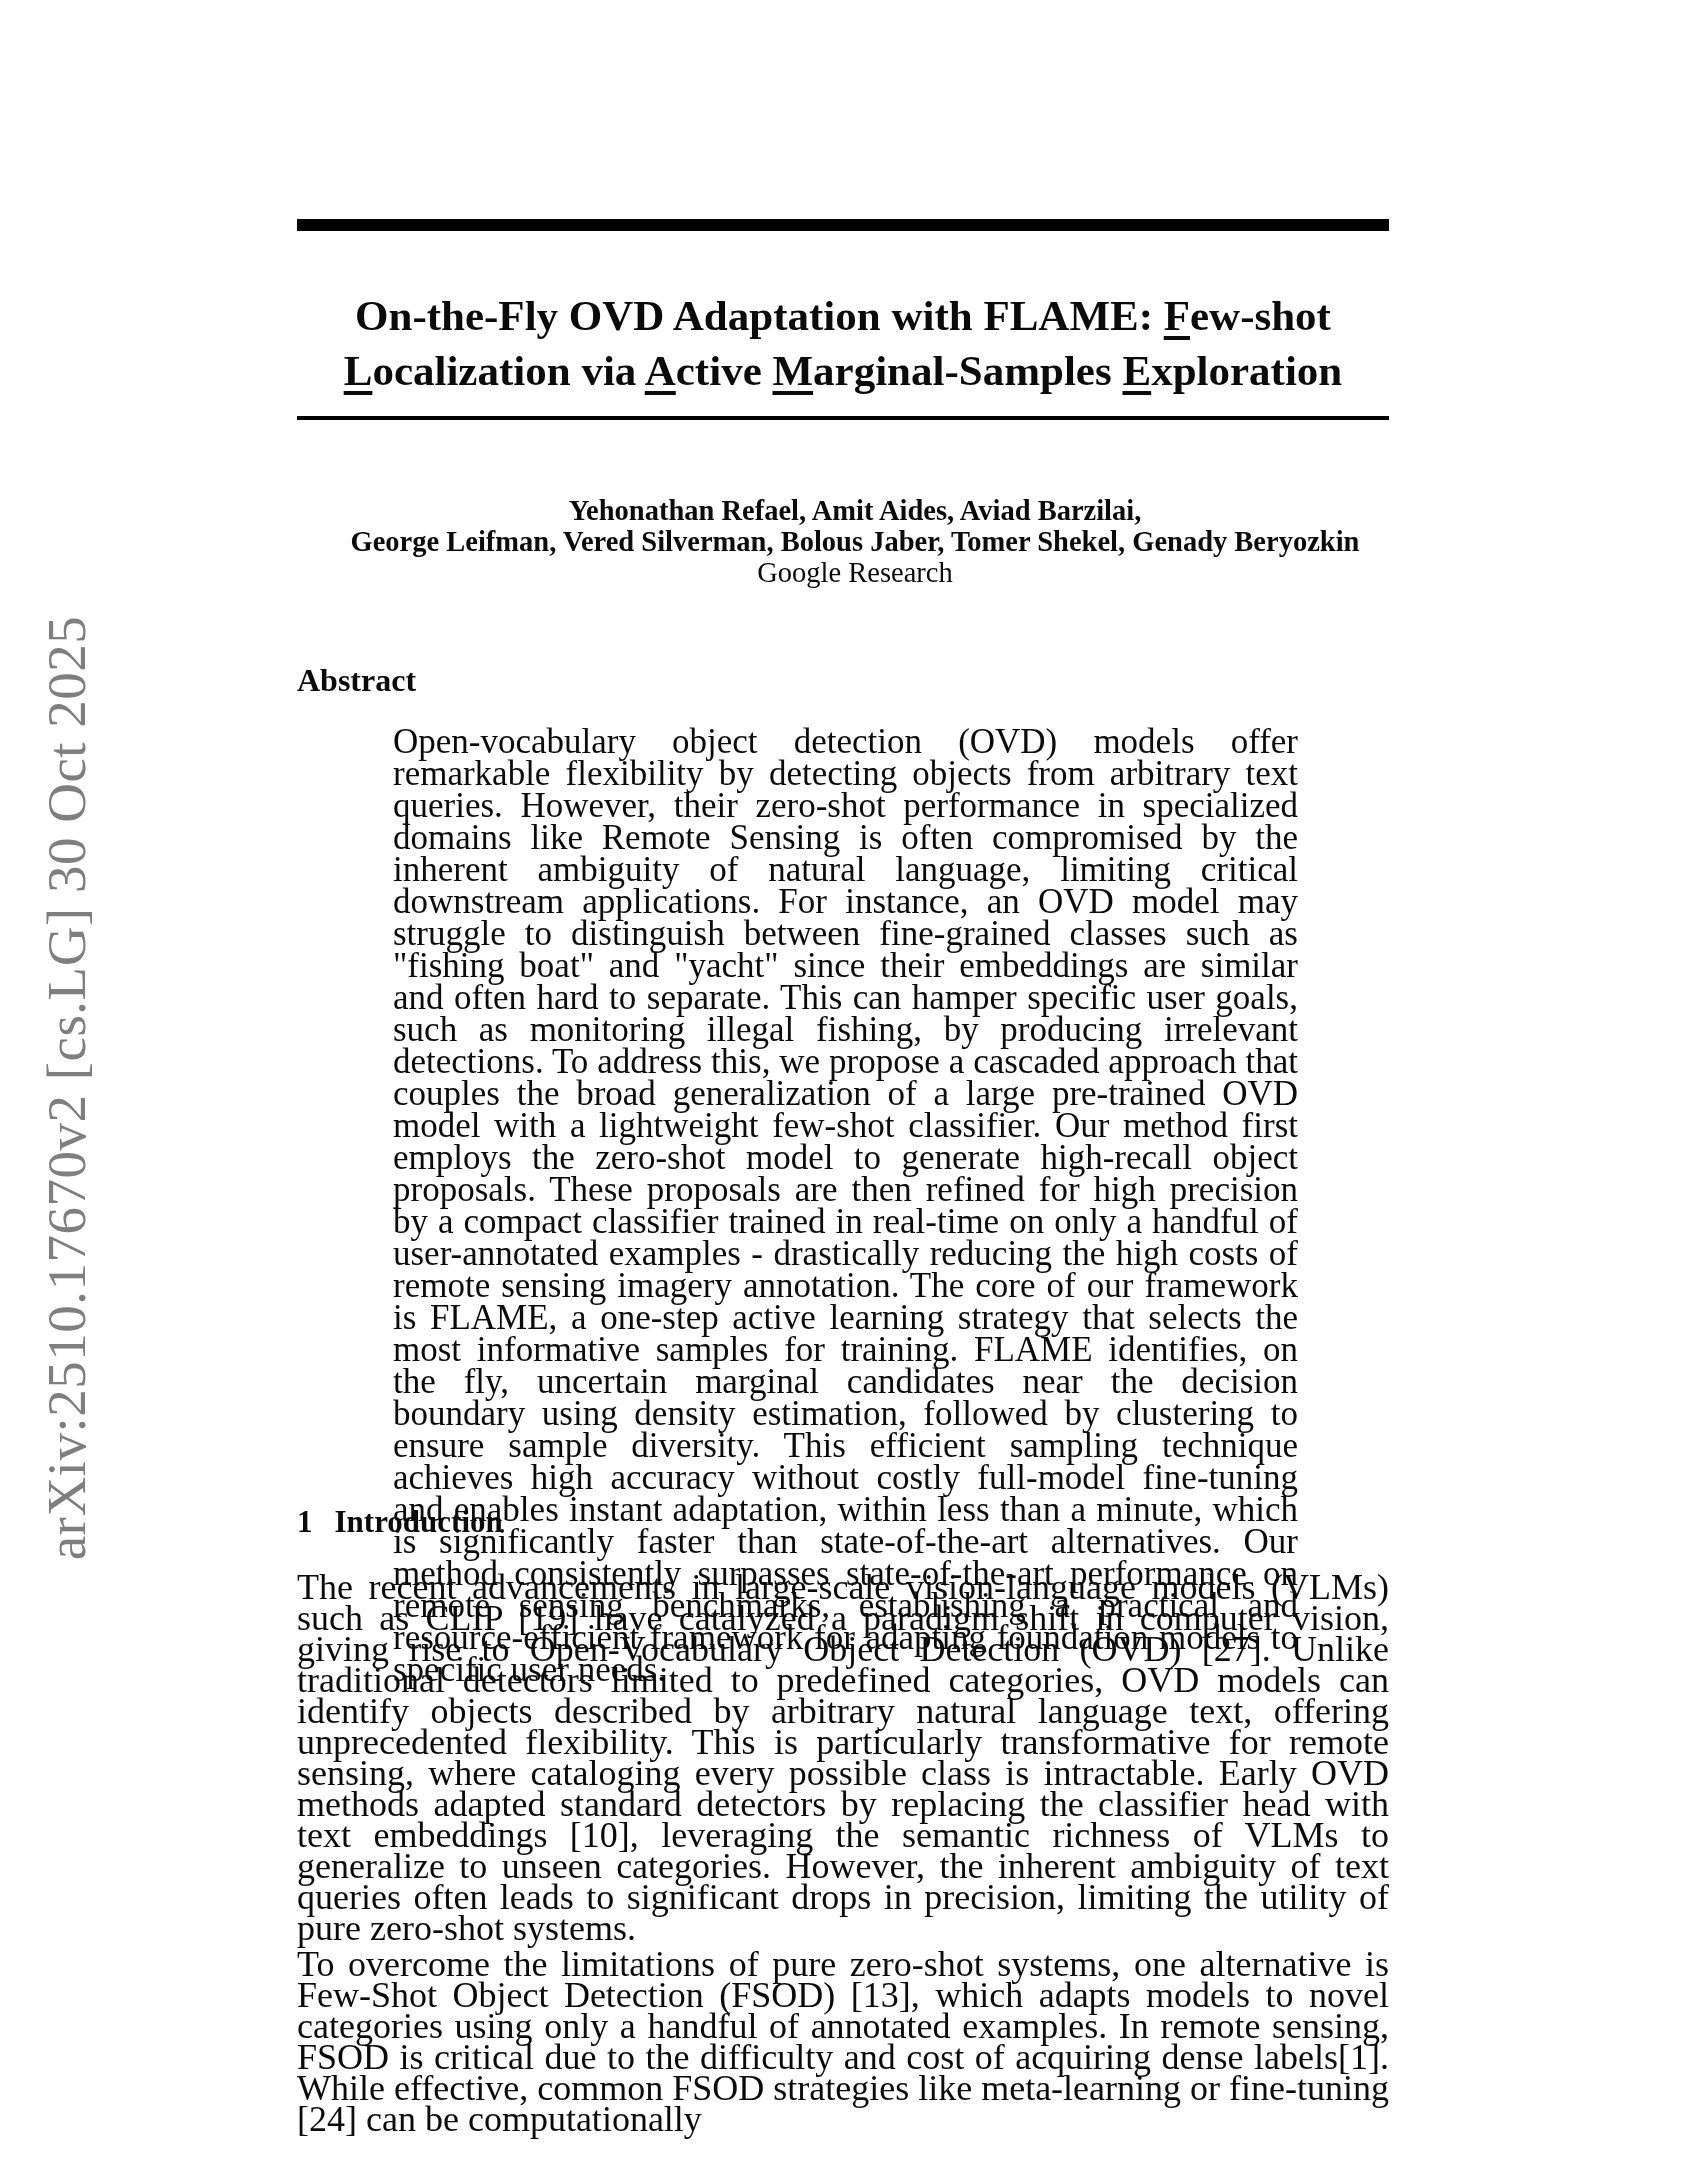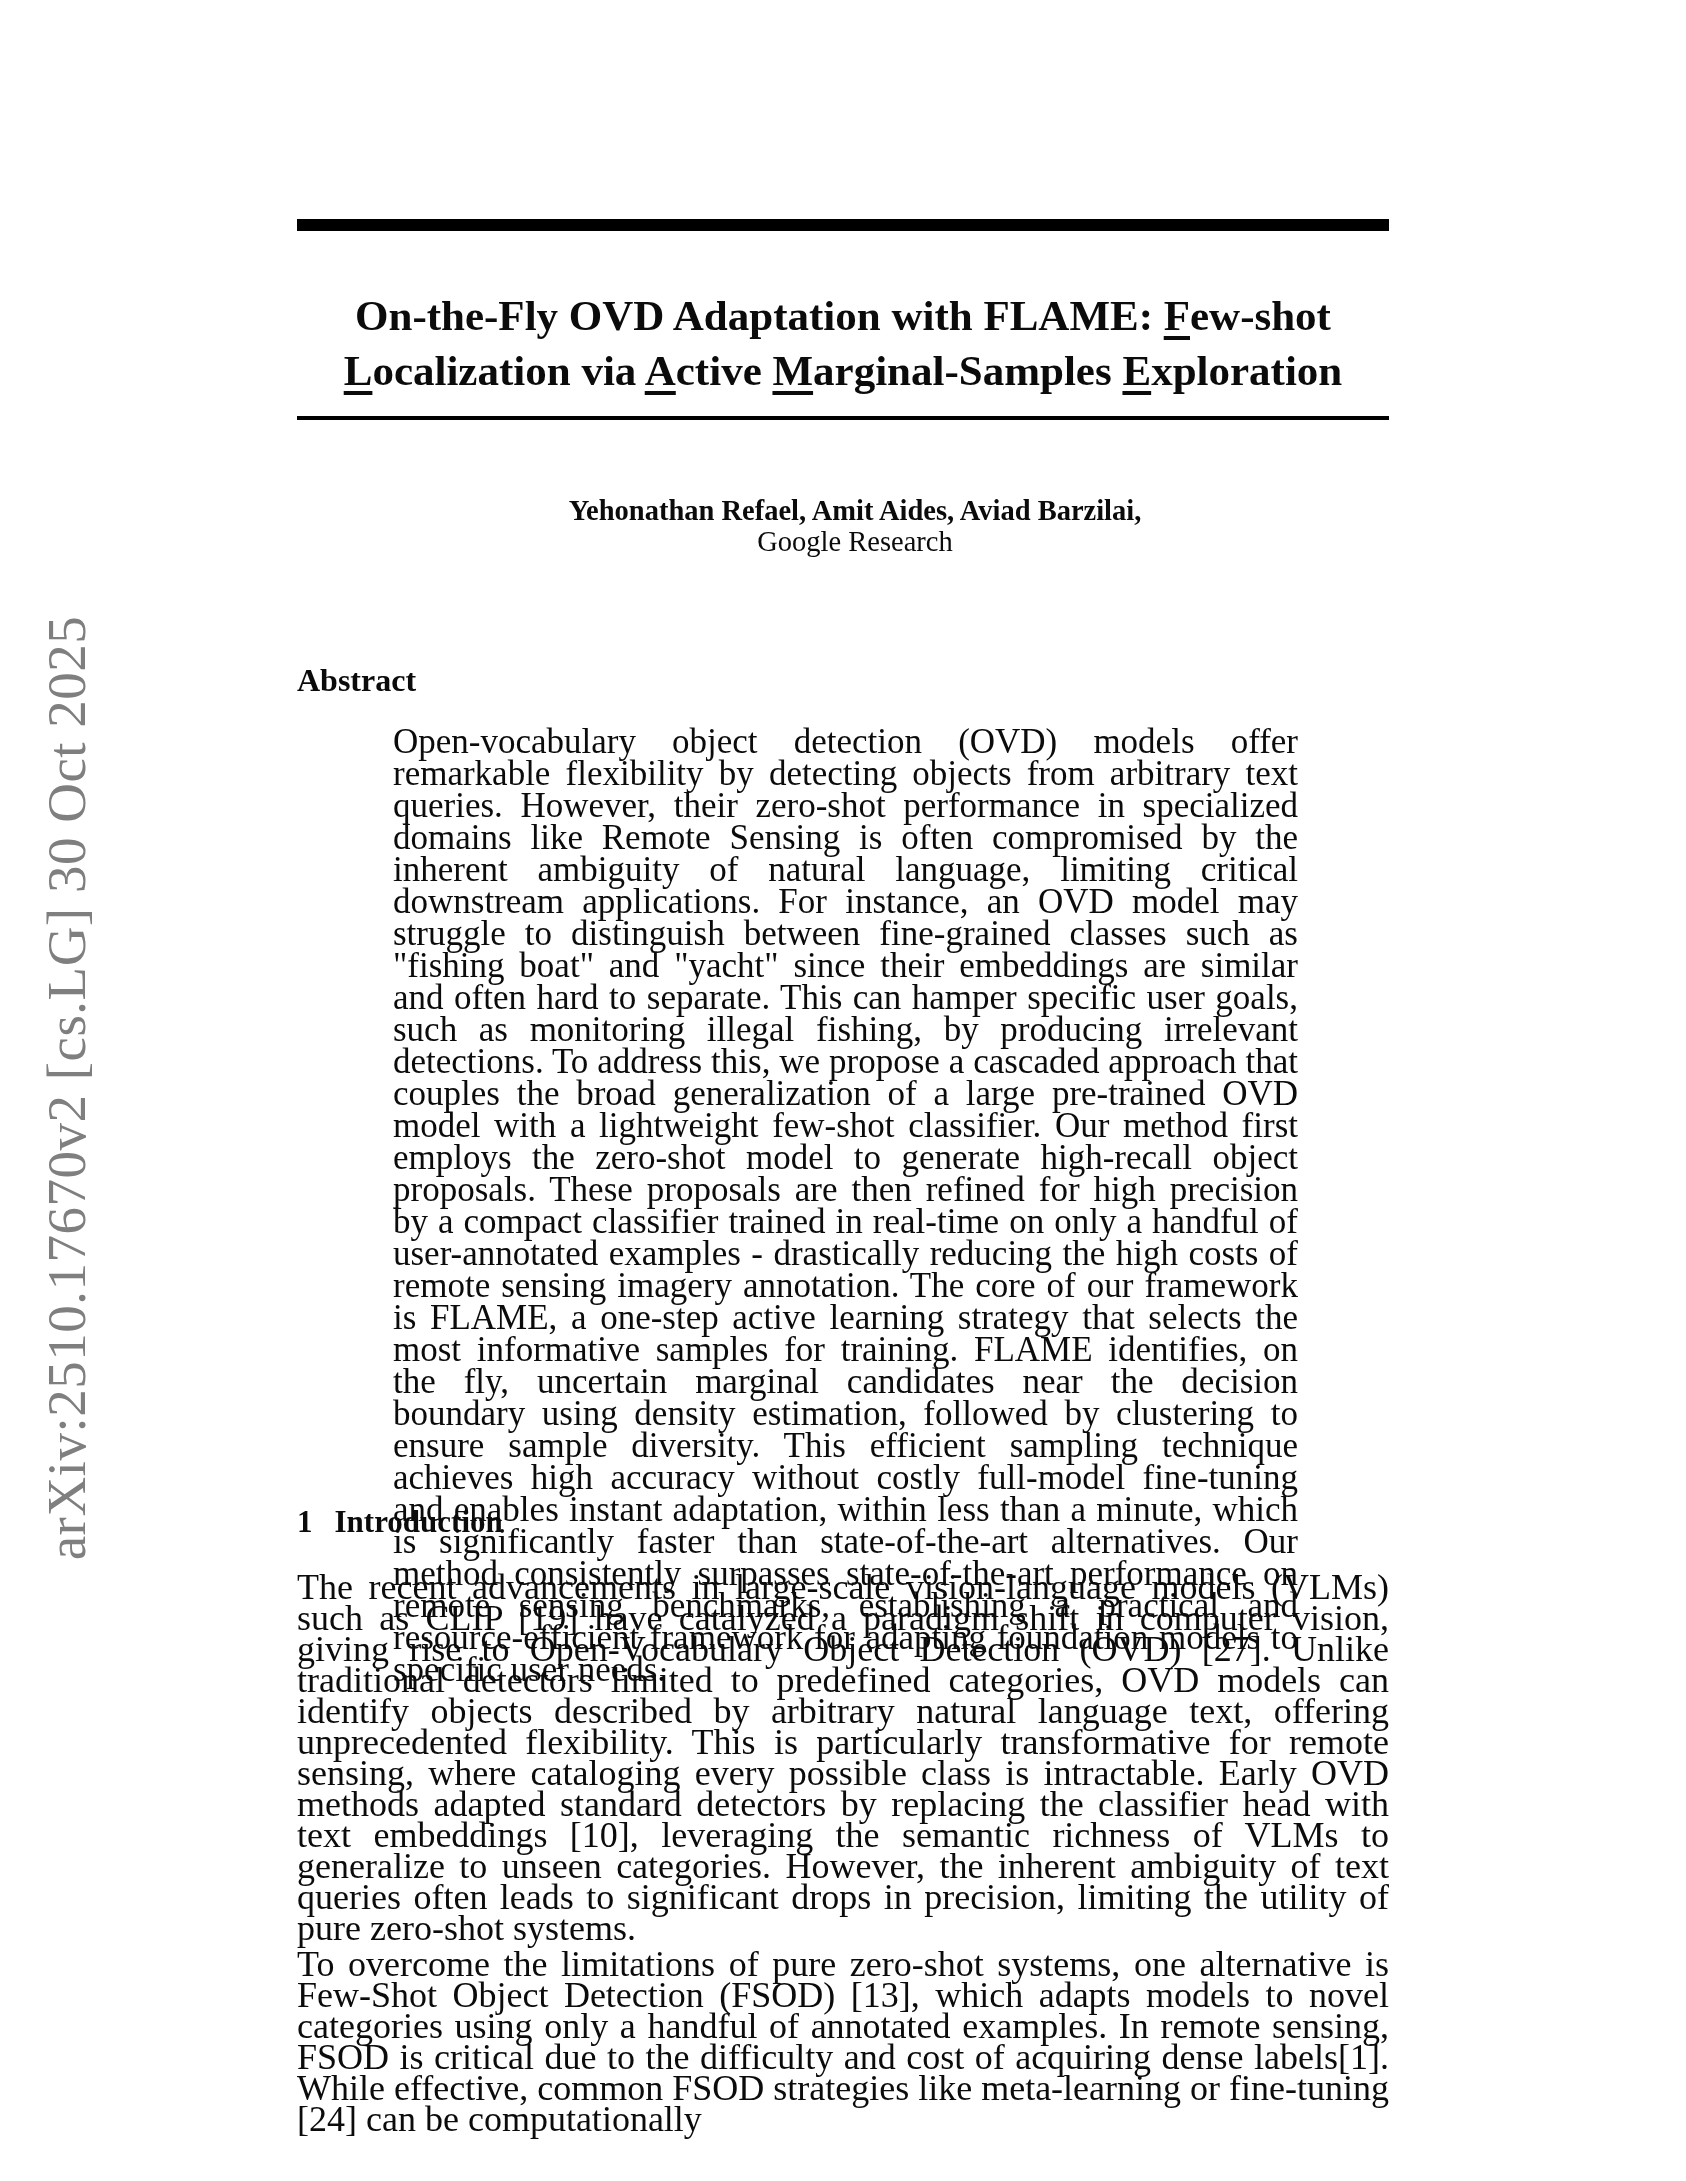--- a/index.html
+++ b/index.html
@@ -81,20 +81,21 @@
 <div class="watermark">arXiv:2510.17670v2  [cs.LG]  30 Oct 2025</div>
 
 <div class="rule-thick"></div>
 
 <h1 class="paper-title"><span>On-the-Fly OVD Adaptation with FLAME: </span><span class="u">F</span><span>ew-shot </span><span class="u">L</span><span>ocalization via </span><span class="u">A</span><span>ctive </span><span class="u">M</span><span>arginal-Samples </span><span class="u">E</span><span>xploration</span></h1>
 
 <div class="rule-thin"></div>
 
 <div class="authors">
   <div class="author-line">Yehonathan Refael, Amit Aides, Aviad Barzilai,</div>
+  <div class="author-line">George Leifman, Vered Silverman, Bolous Jaber, Tomer Shekel, Genady Beryozkin</div>
   <div class="affiliation">Google Research</div>
 </div>
 
 <div class="abstract-heading">Abstract</div>
 
 <div class="abstract-body">Open-vocabulary object detection (OVD) models offer remarkable flexibility by detecting objects from arbitrary text queries. However, their zero-shot performance in specialized domains like Remote Sensing is often compromised by the inherent ambiguity of natural language, limiting critical downstream applications. For instance, an OVD model may struggle to distinguish between fine-grained classes such as "fishing boat" and "yacht" since their embeddings are similar and often hard to separate. This can hamper specific user goals, such as monitoring illegal fishing, by producing irrelevant detections. To address this, we propose a cascaded approach that couples the broad generalization of a large pre-trained OVD model with a lightweight few-shot classifier. Our method first employs the zero-shot model to generate high-recall object proposals. These proposals are then refined for high precision by a compact classifier trained in real-time on only a handful of user-annotated examples - drastically reducing the high costs of remote sensing imagery annotation. The core of our framework is FLAME, a one-step active learning strategy that selects the most informative samples for training. FLAME identifies, on the fly, uncertain marginal candidates near the decision boundary using density estimation, followed by clustering to ensure sample diversity. This efficient sampling technique achieves high accuracy without costly full-model fine-tuning and enables instant adaptation, within less than a minute, which is significantly faster than state-of-the-art alternatives. Our method consistently surpasses state-of-the-art performance on remote sensing benchmarks, establishing a practical and resource-efficient framework for adapting foundation models to specific user needs.</div>
 
 <div class="section-heading">
   <span class="sec-num">1</span><span>Introduction</span>
 </div>

